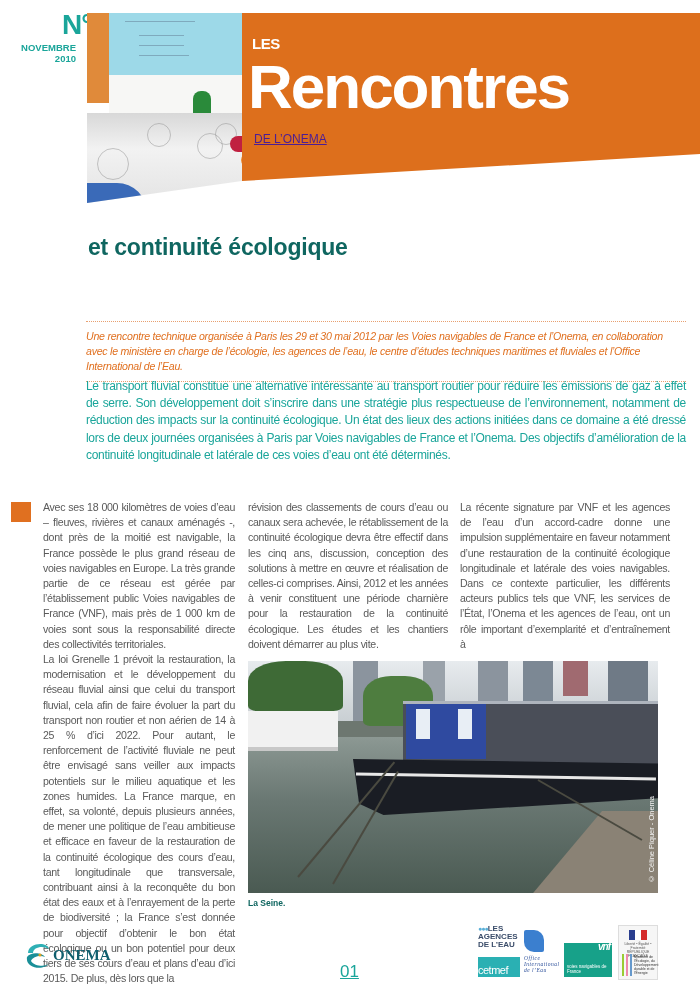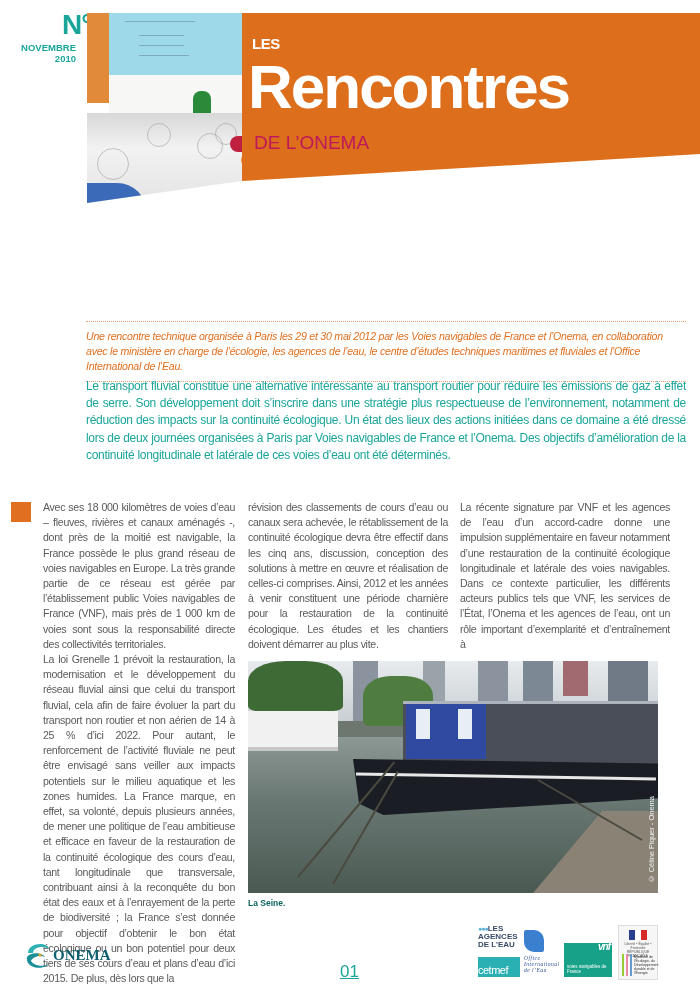--- a/index.html
+++ b/index.html
@@ -18,21 +18,21 @@
   .ill-crowd { position: absolute; left: 0; top: 100px; right: 0; bottom: 0; background: linear-gradient(180deg,#d8d8d8 0%,#f2f2f2 40%,#e4e4e4 100%); }
   .ill-green { position: absolute; left: 106px; top: 78px; width: 18px; height: 22px; background: #2a8a3a; border-radius: 8px 8px 0 0; }
   .ill-red { position: absolute; left: 143px; top: 123px; width: 26px; height: 16px; background: #c02040; border-radius: 8px; }
   .ill-orange { position: absolute; left: 154px; top: 140px; width: 40px; height: 14px; background: #f08a30; border-radius: 10px; }
   .ill-blue { position: absolute; left: 0; top: 170px; width: 60px; height: 30px; background: #3a6ab8; border-radius: 0 30px 0 0; }
   .ill-sketch { position: absolute; border: 1.5px solid #888; border-radius: 50%; opacity: .45; }
 
   .banner { position: absolute; left: 242px; top: 13px; width: 458px; height: 168px; background: #dd6f1c; clip-path: polygon(0 0, 100% 0, 100% 84%, 0 100%); }
   .banner-les { position: absolute; left: 252px; top: 35px; font-size: 15px; font-weight: bold; color: #fff; letter-spacing: -0.5px; }
   .banner-title { position: absolute; left: 248px; top: 52px; font-size: 62px; font-weight: bold; color: #fff; letter-spacing: -2px; line-height: 70px; }
-  .banner-sub { position: absolute; left: 254px; top: 132px; font-size: 19px; color: #be185d; letter-spacing: 0px; }
+  .banner-sub { position: absolute; left: 254px; top: 132px; font-size: 12px; color: #4c1d95; letter-spacing: 0px; text-decoration: underline; }
 
   .headline { position: absolute; left: 88px; top: 233px; color: #0f6660; font-size: 23px; font-weight: bold; line-height: 29px; letter-spacing: -0.2px; }
 
   .intro-box { position: absolute; left: 86px; top: 321px; width: 600px; border-top: 1px dotted #e8a070; border-bottom: 1px dotted #e8a070; padding: 7px 0 7px 0; }
   .intro-text { color: #e07020; font-style: italic; font-size: 10.6px; line-height: 15px; font-family: "Liberation Sans Narrow", "Liberation Sans", sans-serif; letter-spacing: -0.25px; }
 
   .lead { position: absolute; left: 86px; top: 378px; width: 600px; color: #1aa59a; font-size: 12px; line-height: 17.2px; text-align: justify; letter-spacing: -0.3px; }
 
   .orange-square { position: absolute; left: 11px; top: 502px; width: 20px; height: 20px; background: #e07020; }
 
@@ -108,20 +108,21 @@
   <div class="ill-orange"></div>
   <div class="ill-blue"></div>
 </div>
 
 <div class="banner"></div>
 <div class="banner-les">LES</div>
 <div class="banner-title">Rencontres</div>
 <div class="banner-sub">DE L’ONEMA</div>
 
 <div class="headline">
+  <div>et continuité écologique</div>
 </div>
 
 <div class="intro-box">
   <div class="intro-text">Une rencontre technique organisée à Paris les 29 et 30 mai 2012 par les Voies navigables de France et l’Onema, en collaboration avec le ministère en charge de l’écologie, les agences de l’eau, le centre d’études techniques maritimes et fluviales et l’Office International de l’Eau.</div>
 </div>
 
 <div class="lead">Le transport fluvial constitue une alternative intéressante au transport routier pour réduire les émissions de gaz à effet de serre. Son développement doit s’inscrire dans une stratégie plus respectueuse de l’environnement, notamment de réduction des impacts sur la continuité écologique. Un état des lieux des actions initiées dans ce domaine a été dressé lors de deux journées organisées à Paris par Voies navigables de France et l’Onema. Des objectifs d’amélioration de la continuité longitudinale et latérale de ces voies d’eau ont été déterminés.</div>
 
 <div class="orange-square"></div>
 

